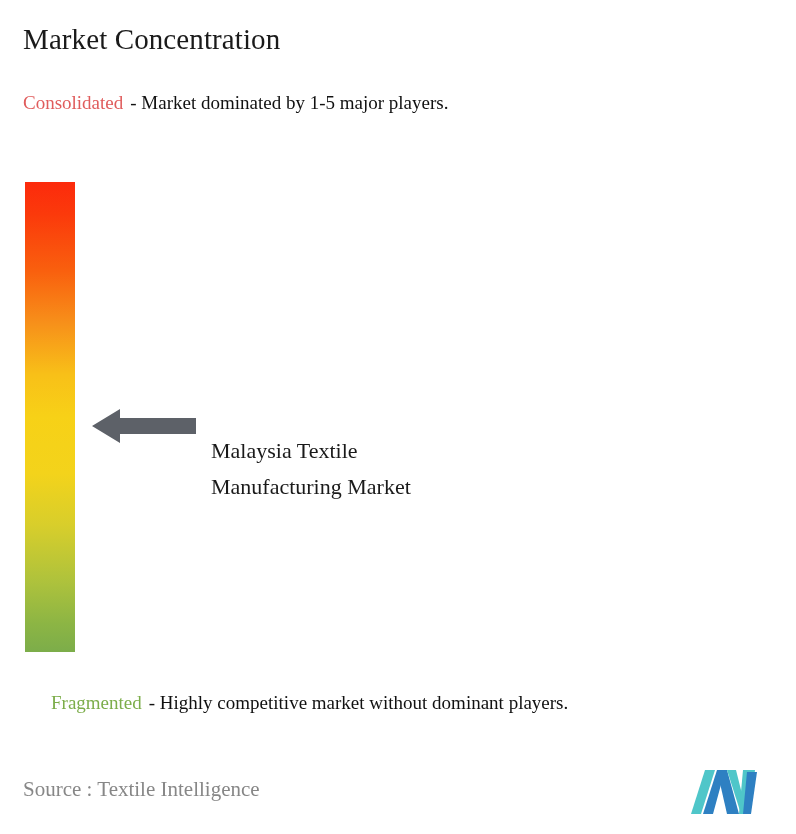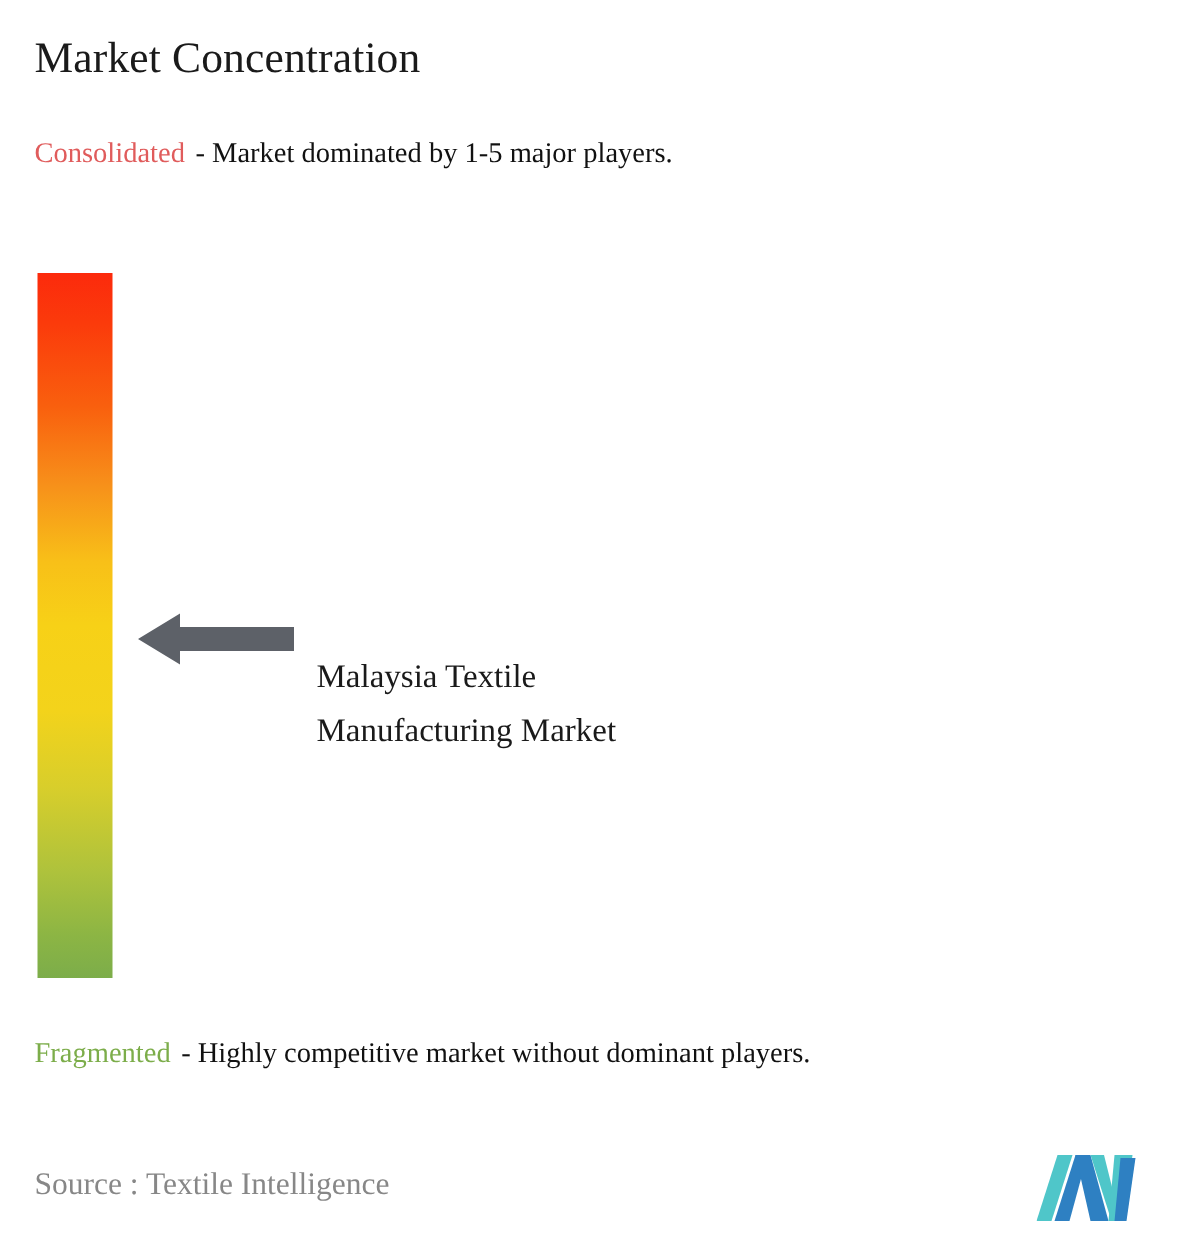--- a/index.html
+++ b/index.html
@@ -47,21 +47,21 @@
   }
   .legend-bottom {
     left: 23px;
     top: 686px;
     width: 772px;
   }
   .legend-term {
     font-weight: 400;
   }
   .legend-term.consolidated { color: #E05C5C; }
-  .legend-term.fragmented  { color: #7CAD4A; }
+  .legend-term.fragmented  { color: #7CAD4A; margin-left: 28px; }
   .legend-sep { display: inline-block; width: 7px; }
 
   
   .gradient-bar {
     position: absolute;
     left: 25px;
     top: 182px;
     width: 50px;
     height: 470px;
     background: linear-gradient(to bottom,

